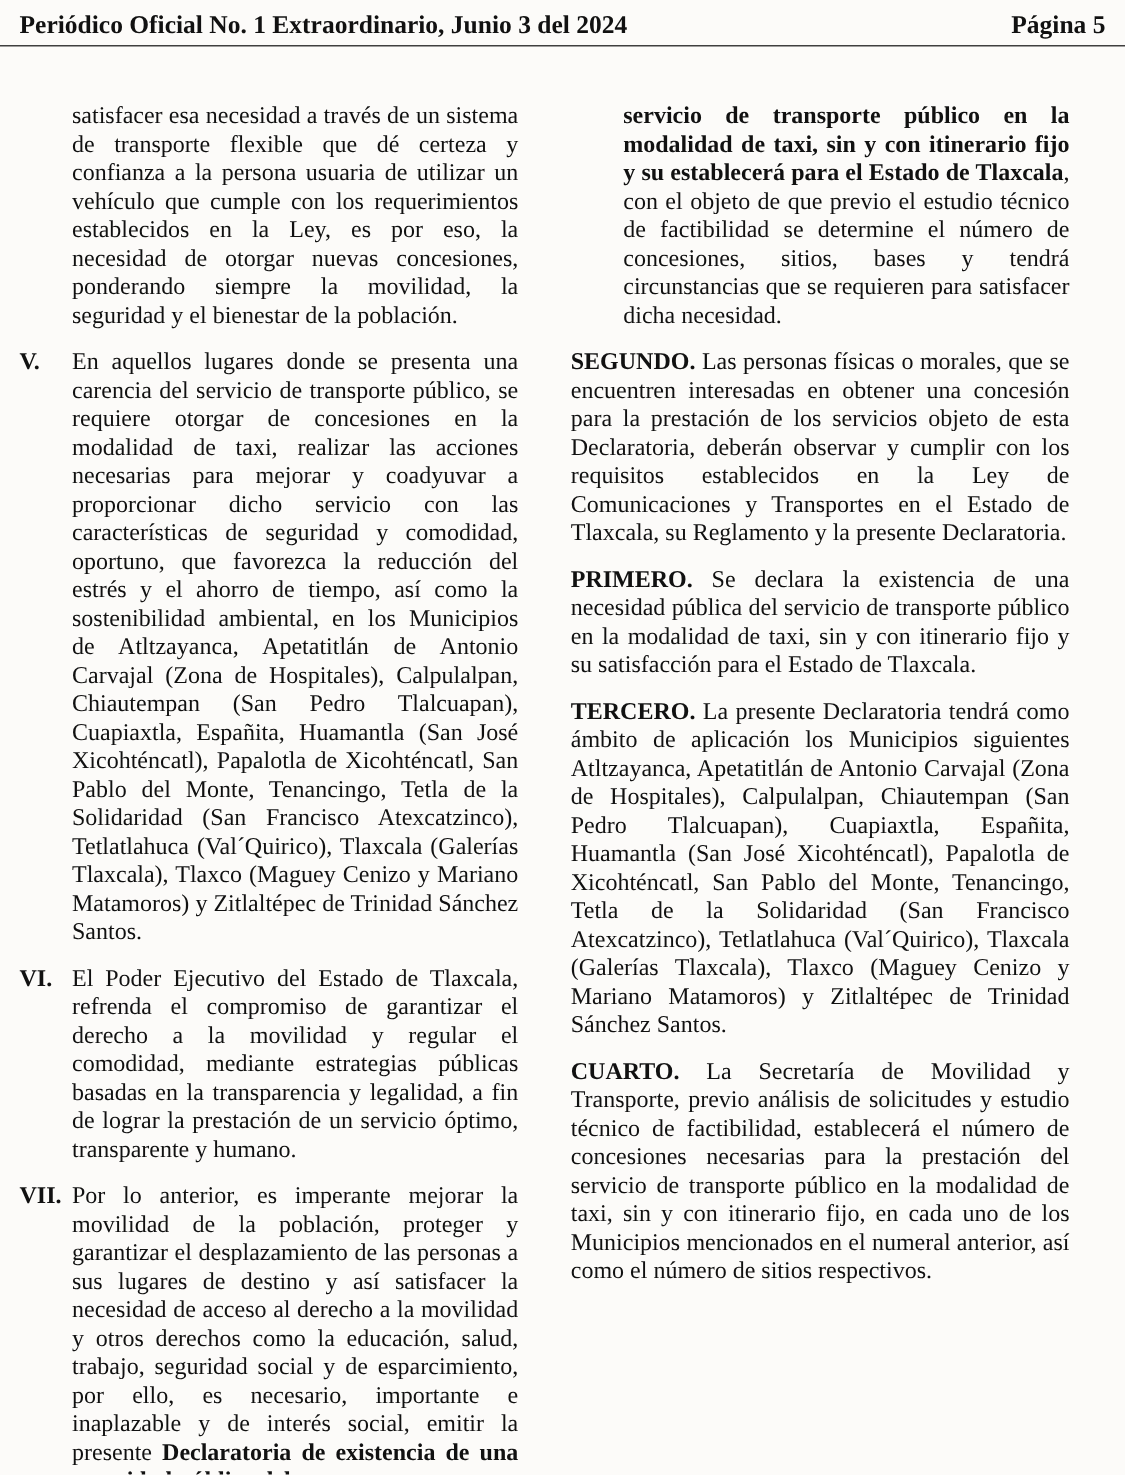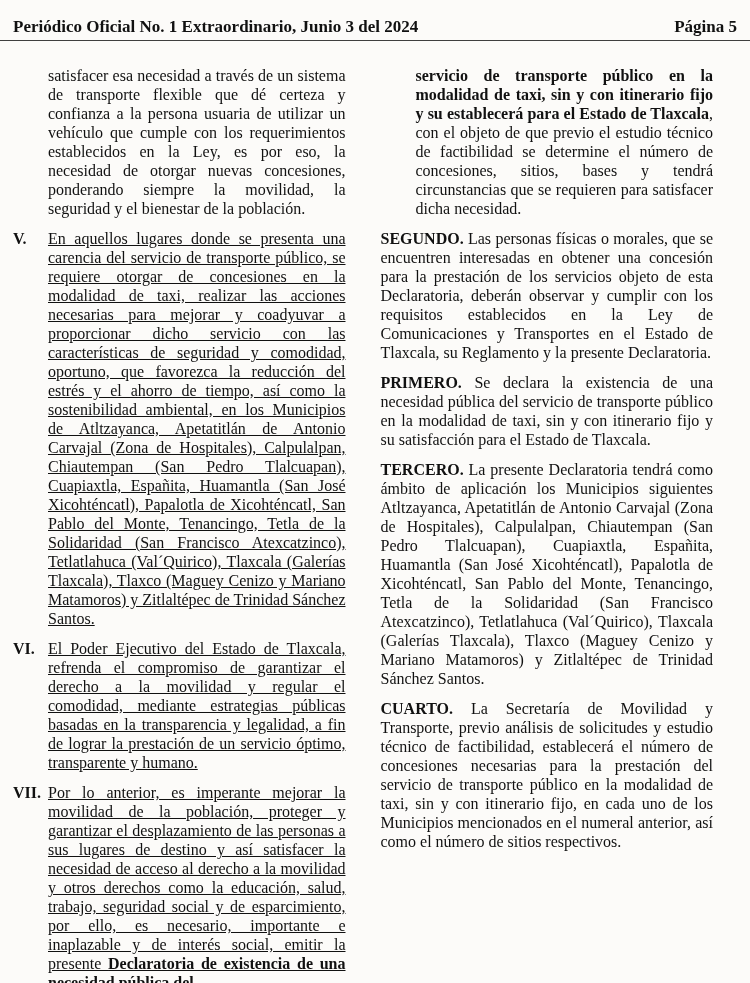--- a/index.html
+++ b/index.html
@@ -7,47 +7,47 @@
     width: 750px; height: 983px;
     background: #fcfbf9;
     color: #111111;
     font-family: "Liberation Serif", "DejaVu Serif", serif;
     overflow: hidden;
   }
   .page { width: 750px; height: 983px; overflow: hidden; position: relative; }
 
   header.masthead {
     display: flex; justify-content: space-between; align-items: baseline;
-    padding: 17px 13px 0 13px;
+    padding: 7px 13px 0 13px;
     font-weight: bold; font-size: 17px; line-height: 19px;
   }
   .rule {
     border: 0; border-top: 1.6px solid #3f3f3f;
     margin: 4px 0 0 0; width: 750px;
   }
 
   main.cols {
     display: flex; gap: 35px;
     padding: 25px 37px 0 13px;
   }
   .col { flex: 1 1 0; min-width: 0; }
 
-  p, .item { margin: 0 0 11px 0; }
+  p, .item { margin: 12px 0 11px 0; }
   .col p, .item p {
     font-size: 16px; line-height: 19px;
     text-align: justify;
   }
   .indent { padding-left: 35px; }
 
   .item { position: relative; padding-left: 35px; }
   .item > .num {
     position: absolute; left: 0; top: 0;
     font-weight: bold; font-size: 16px; line-height: 19px;
   }
-  .item > p { margin: 0 0 11px 0; text-decoration: underline; }
+  .item > p { margin: 0 0 11px 0; }
 
   .b { font-weight: bold; }
   .heading { font-weight: bold; }
 </style>
 </head>
 <body>
 
 <div class="page">
 
   <header class="masthead">

